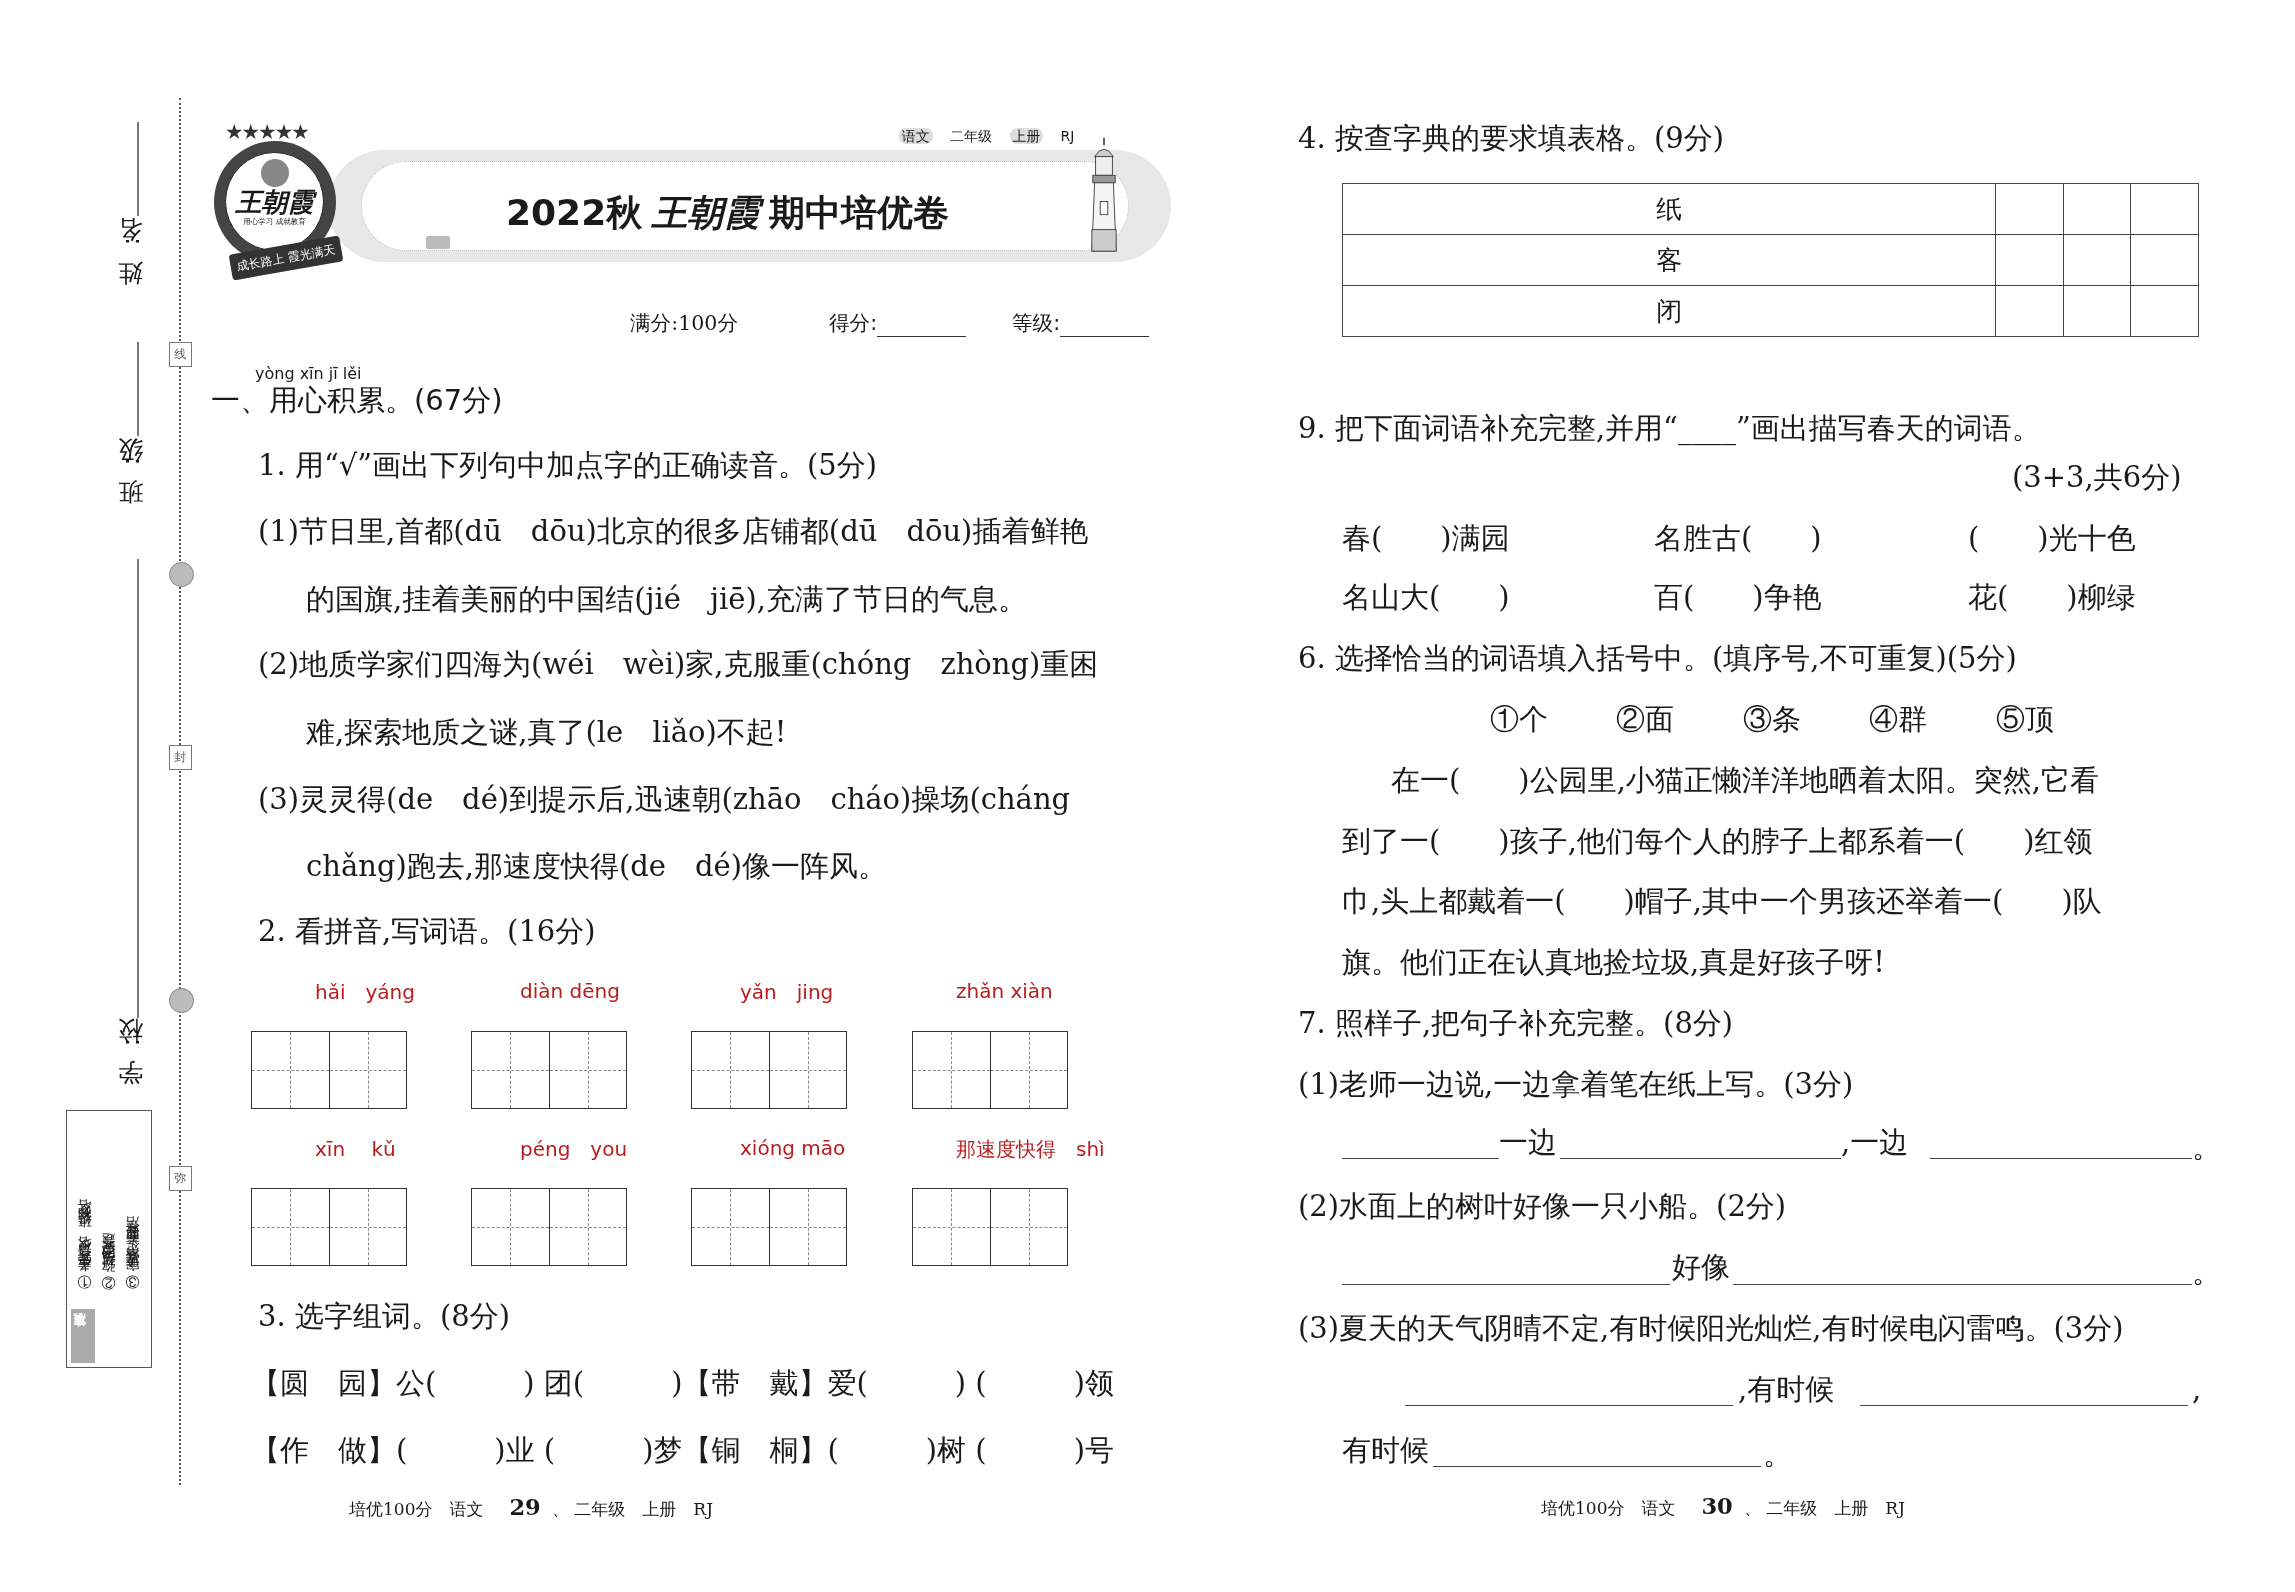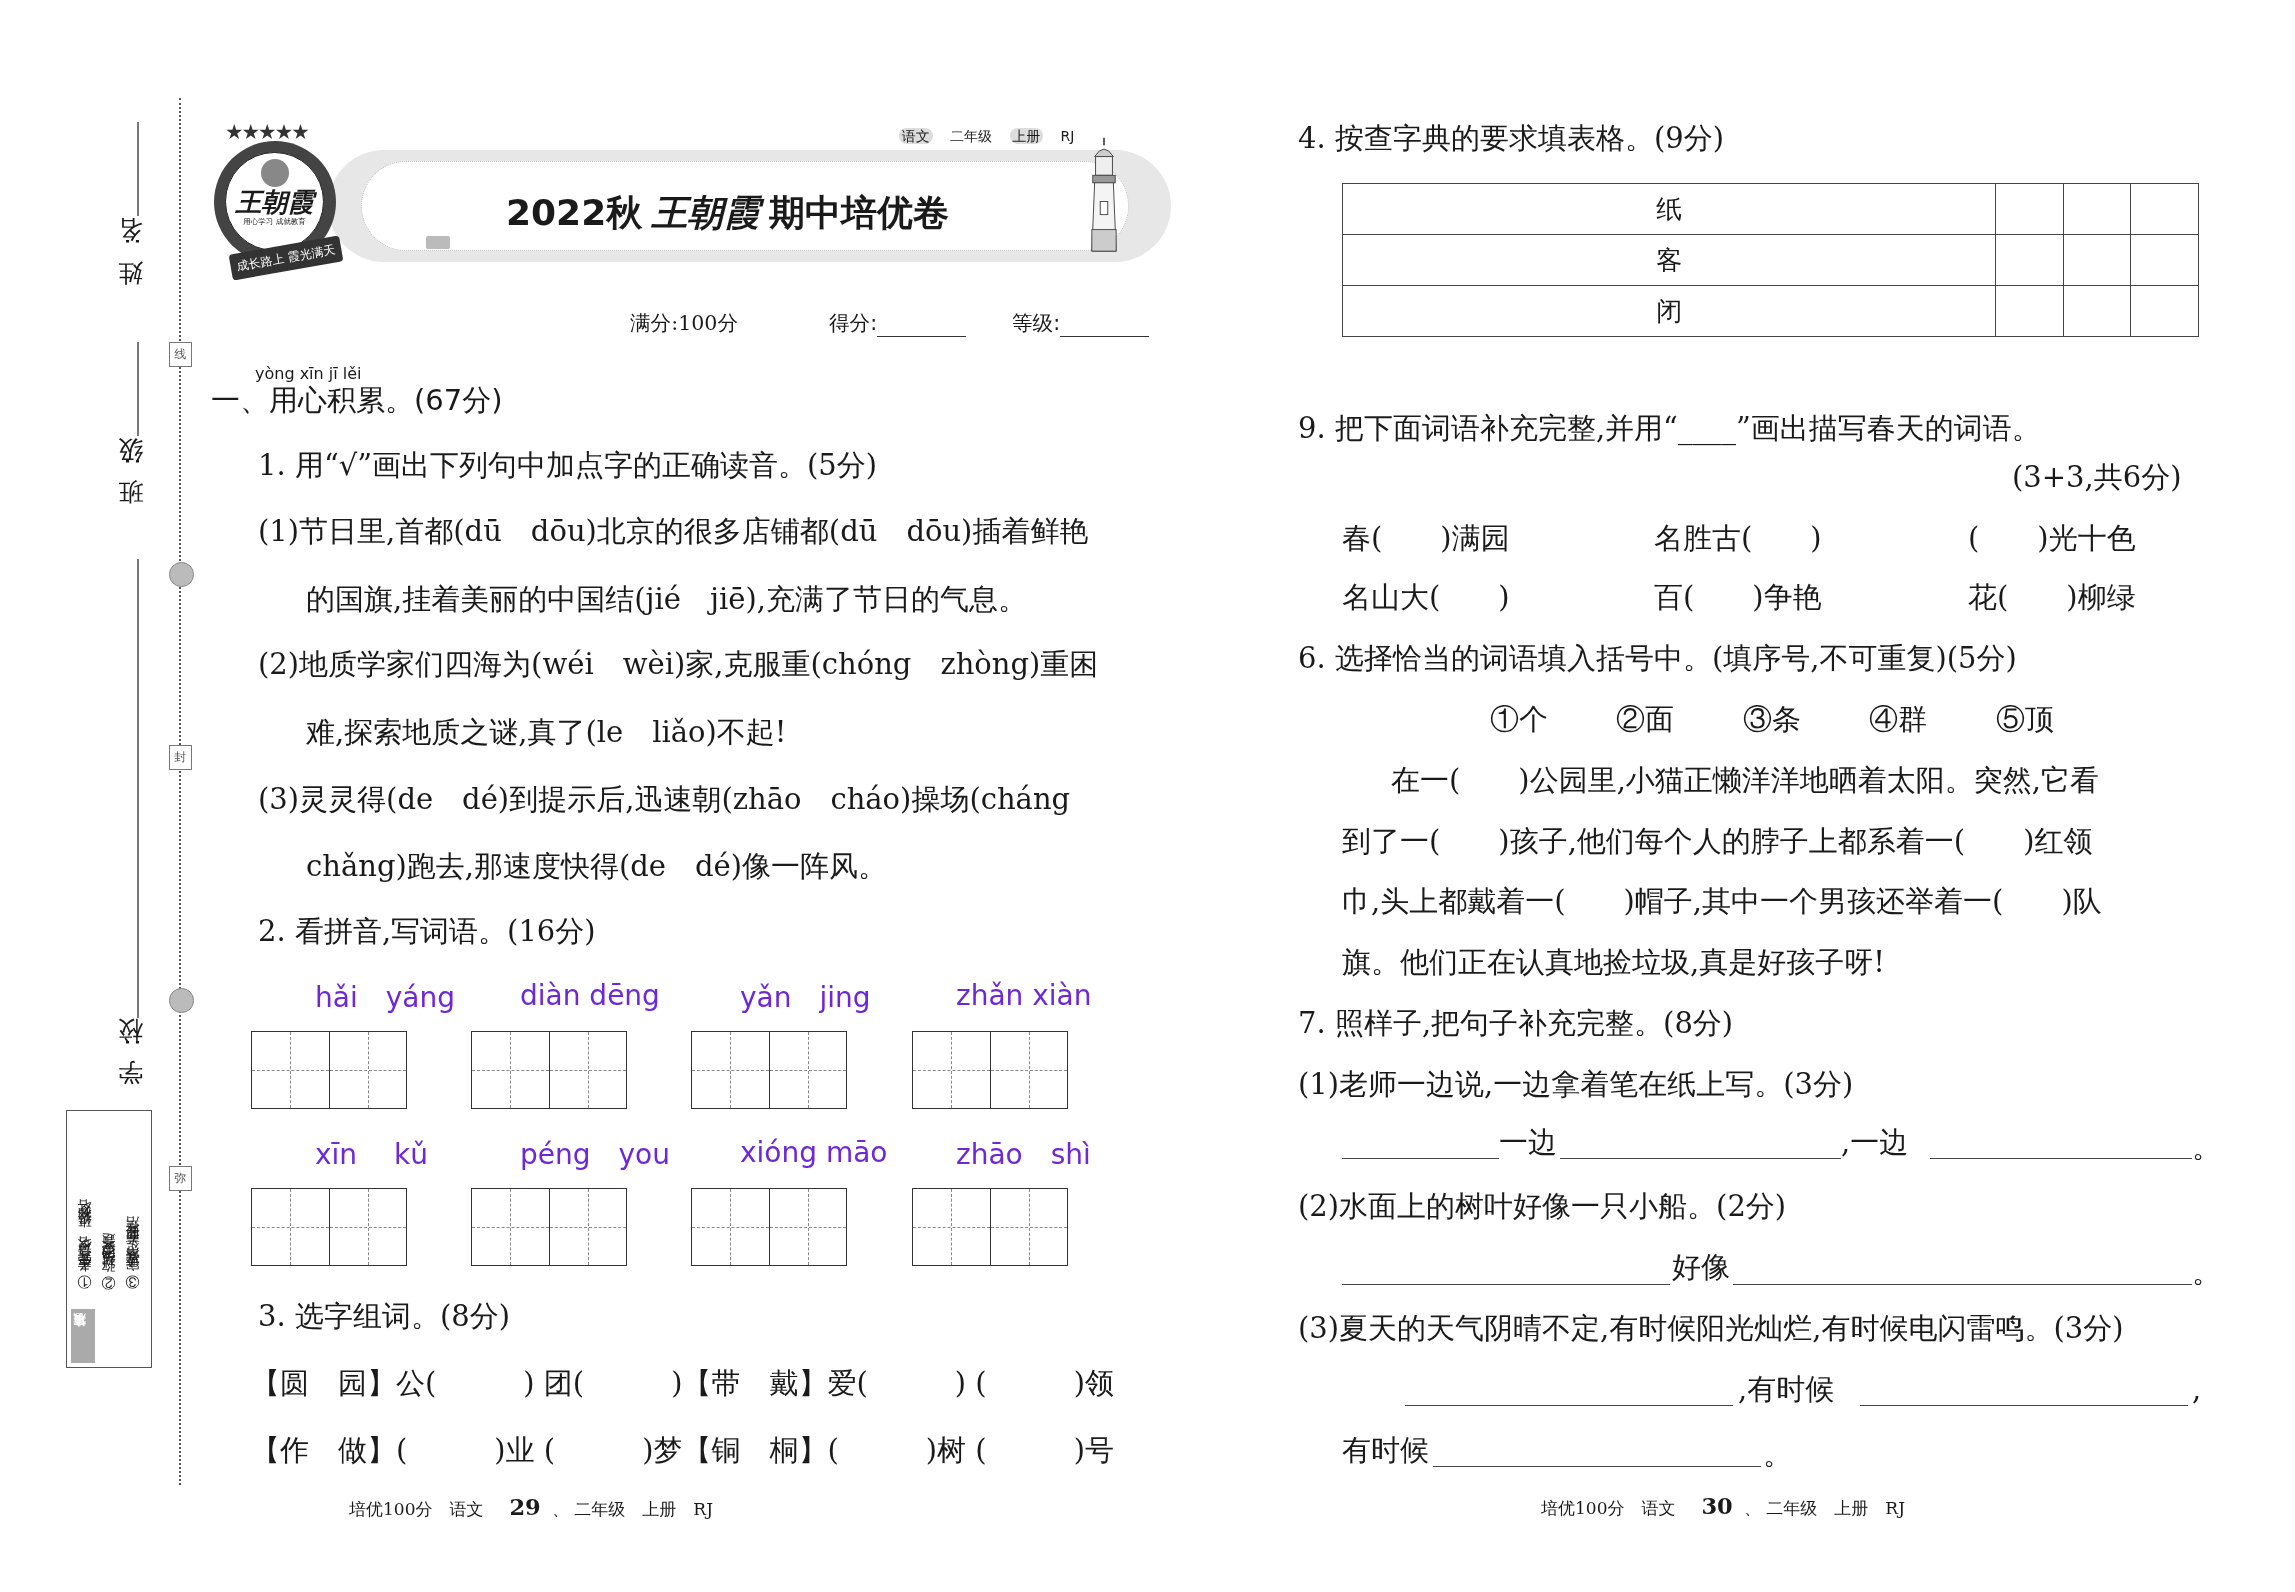--- a/index.html
+++ b/index.html
@@ -33,21 +33,21 @@
   .lighthouse{position:absolute;left:1087px;top:136px;width:34px;height:117px;}
   
   .score{position:absolute;top:309px;font-size:20.6px;white-space:nowrap;}
   .blank{display:inline-block;border-bottom:1.9px solid #333;vertical-align:bottom;}
   
   .tzg{position:absolute;width:156px;height:78px;border:1.9px solid #333;box-sizing:border-box;display:flex;}
   .tzg .cell{flex:1;position:relative;border-right:1.9px solid #333;}
   .tzg .cell:last-child{border-right:none;}
   .tzg .cell::before{content:"";position:absolute;left:50%;top:0;bottom:0;border-left:0.9px dashed #888;}
   .tzg .cell::after{content:"";position:absolute;top:50%;left:0;right:0;border-top:0.9px dashed #888;}
-  .pylabel{position:absolute;font-size:28px;font-family:"DejaVu Sans","Liberation Sans",sans-serif;white-space:nowrap;color:#6d28d9;}
+  .pylabel{position:absolute;font-size:20px;font-family:"DejaVu Sans","Liberation Sans",sans-serif;white-space:nowrap;color:#b91c1c;}
   
   table.dict{position:absolute;left:1342px;top:183px;width:857px;border-collapse:collapse;font-size:26px;}
   table.dict td,table.dict th{border:1.9px solid #444;height:48px;text-align:center;font-weight:normal;}
   .footer{position:absolute;font-size:17px;white-space:nowrap;}
   .footer b{font-size:22.5px;margin:0 11.2px 0 26px;}
   .uline{position:absolute;border-bottom:1.9px solid #444;height:0;}
 </style>
 </head>
 <body>
 
@@ -135,21 +135,21 @@
     <div class="cell"></div>
     <div class="cell"></div>
   </div>
 <div class="tzg" style="left:912px;top:1031px">
     <div class="cell"></div>
     <div class="cell"></div>
   </div>
 <div class="pylabel" style="left:315px;top:1136px">xīn　 kǔ</div>
 <div class="pylabel" style="left:520px;top:1136px">péng　you</div>
 <div class="pylabel" style="left:740px;top:1136px">xióng māo</div>
-<div class="pylabel" style="left:956px;top:1136px">zhāo　shì</div>
+<div class="pylabel" style="left:956px;top:1136px">那速度快得　shì</div>
 <div class="tzg" style="left:251px;top:1188px">
     <div class="cell"></div>
     <div class="cell"></div>
   </div>
 <div class="tzg" style="left:471px;top:1188px">
     <div class="cell"></div>
     <div class="cell"></div>
   </div>
 <div class="tzg" style="left:691px;top:1188px">
     <div class="cell"></div>

